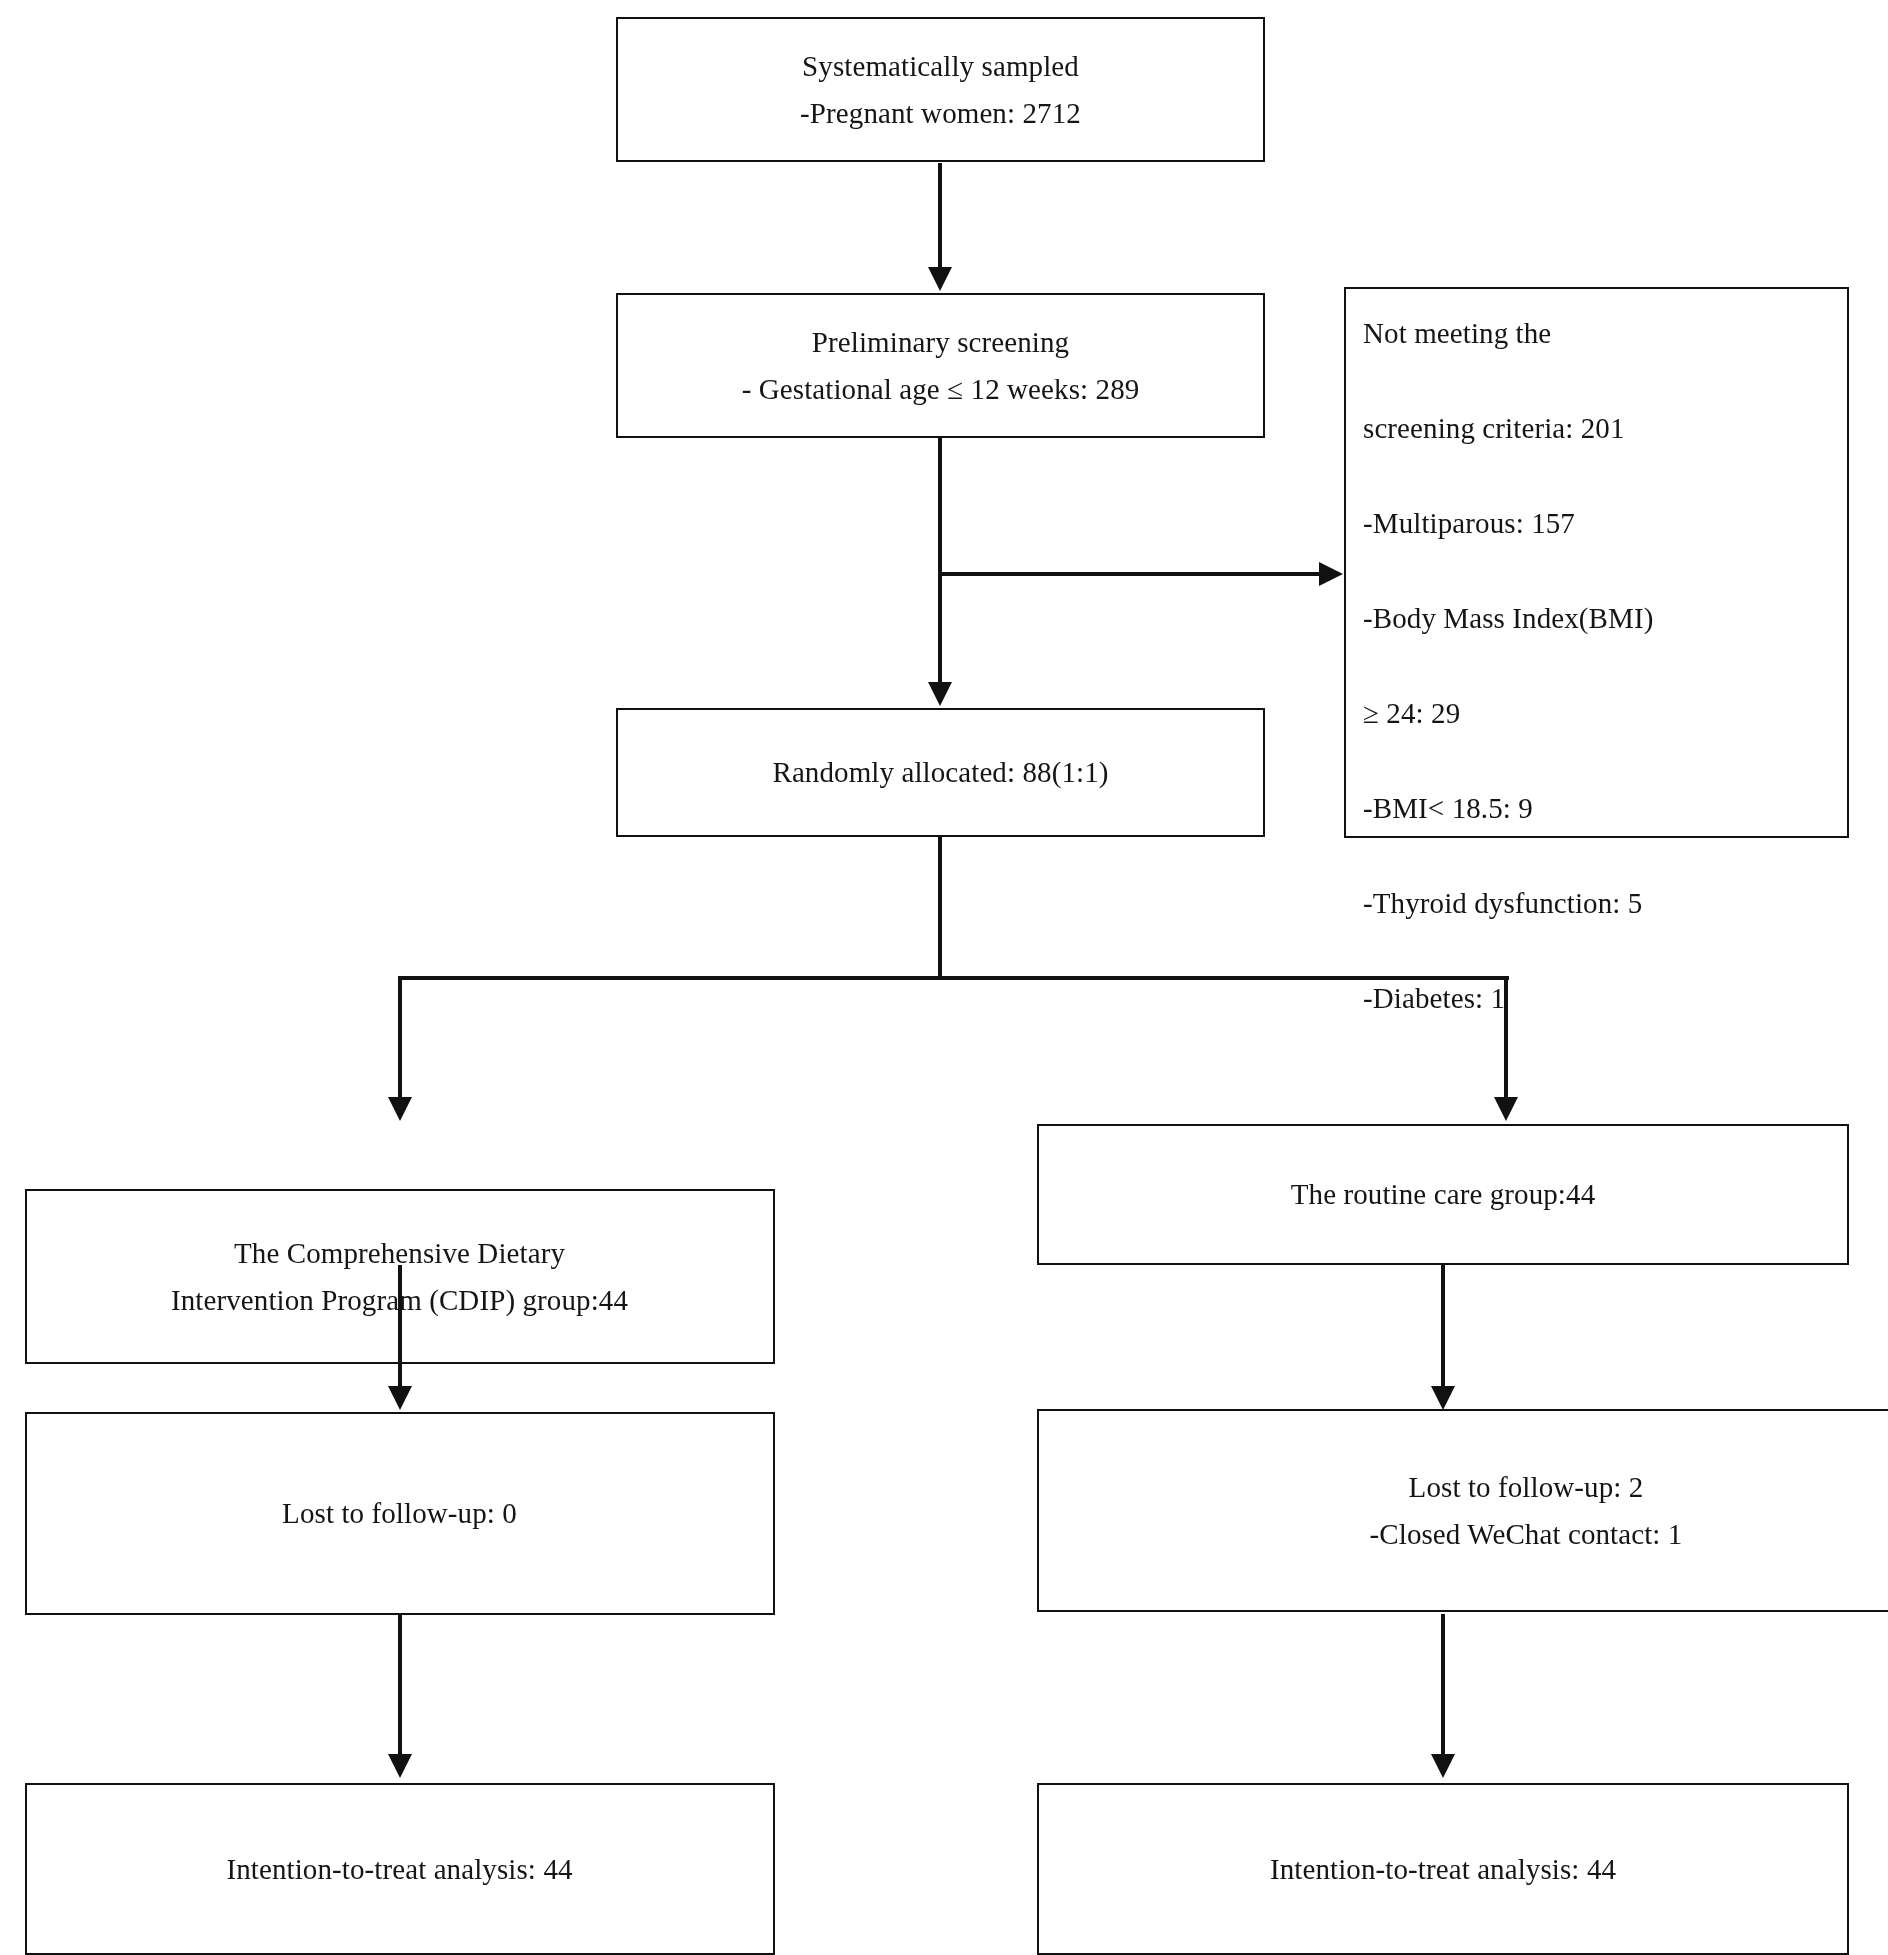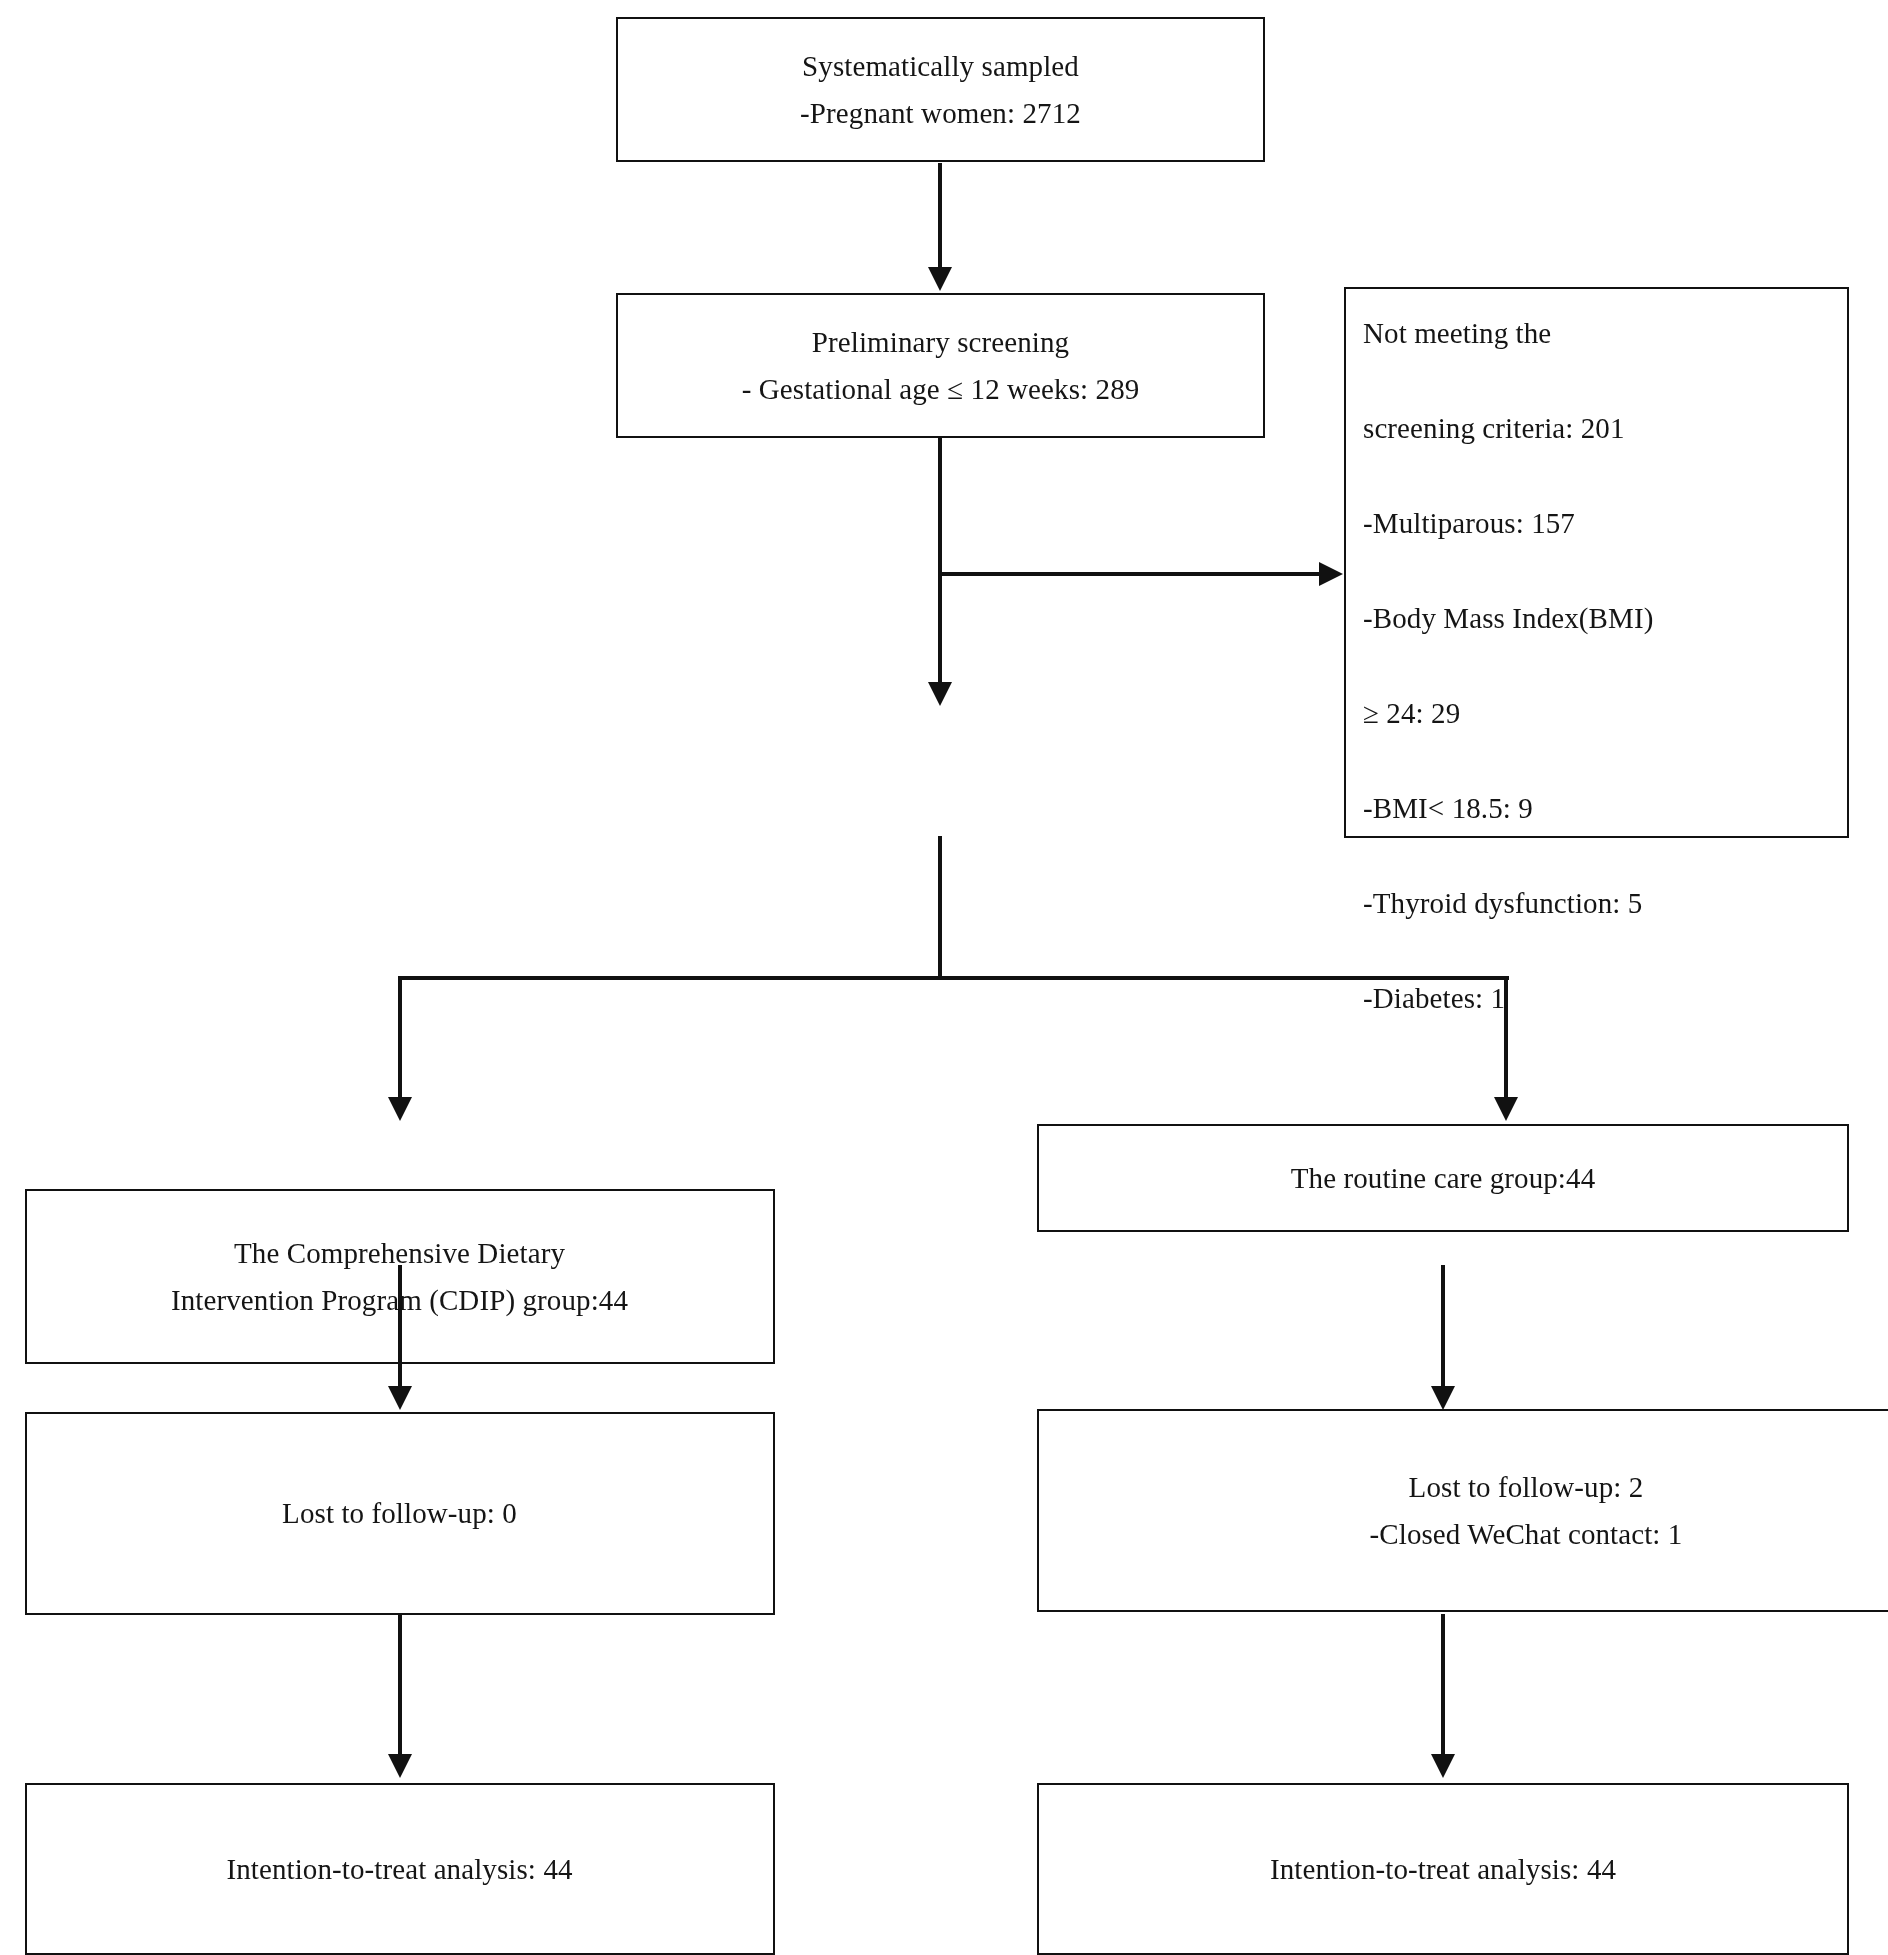--- a/index.html
+++ b/index.html
@@ -95,34 +95,37 @@
     <span class="line">Not meeting the</span>
     <span class="line">screening criteria: 201</span>
     <span class="line">-Multiparous: 157</span>
     <span class="line">-Body Mass Index(BMI)</span>
     <span class="line">≥ 24: 29</span>
     <span class="line">-BMI&lt; 18.5: 9</span>
     <span class="line">-Thyroid dysfunction: 5</span>
     <span class="line">-Diabetes: 1</span>
   </div>
 
+  <div class="box" style="left:616px; top:708px; width:649px; height:129px;">
+    <span class="line">Randomly allocated: 88(1:1)</span>
+  </div>
 
   <div class="conn vline" style="left:938px; top:836px; height:144px;"></div>
   <div class="conn hline" style="left:398px; top:976px; width:1111px;"></div>
   <div class="conn vline" style="left:398px; top:976px; height:123px;"></div>
   <div class="arrowhead-down" style="left:388px; top:1097px;"></div>
   <div class="conn vline" style="left:1504px; top:976px; height:123px;"></div>
   <div class="arrowhead-down" style="left:1494px; top:1097px;"></div>
 
   <div class="box" style="left:24.5px; top:1189px; width:750px; height:175px;">
     <span class="line">The Comprehensive Dietary</span>
     <span class="line">Intervention Program (CDIP) group:44</span>
   </div>
 
-  <div class="box" style="left:1037px; top:1124px; width:812px; height:108px;">
+  <div class="box" style="left:1037px; top:1124px; width:812px; height:141px;">
     <span class="line">The routine care group:44</span>
   </div>
 
   <div class="conn vline" style="left:398px; top:1265px; height:123px;"></div>
   <div class="arrowhead-down" style="left:388px; top:1386px;"></div>
 
   <div class="conn vline" style="left:1441px; top:1265px; height:123px;"></div>
   <div class="arrowhead-down" style="left:1431px; top:1386px;"></div>
 
   <div class="box" style="left:24.5px; top:1412px; width:750px; height:203px;">

